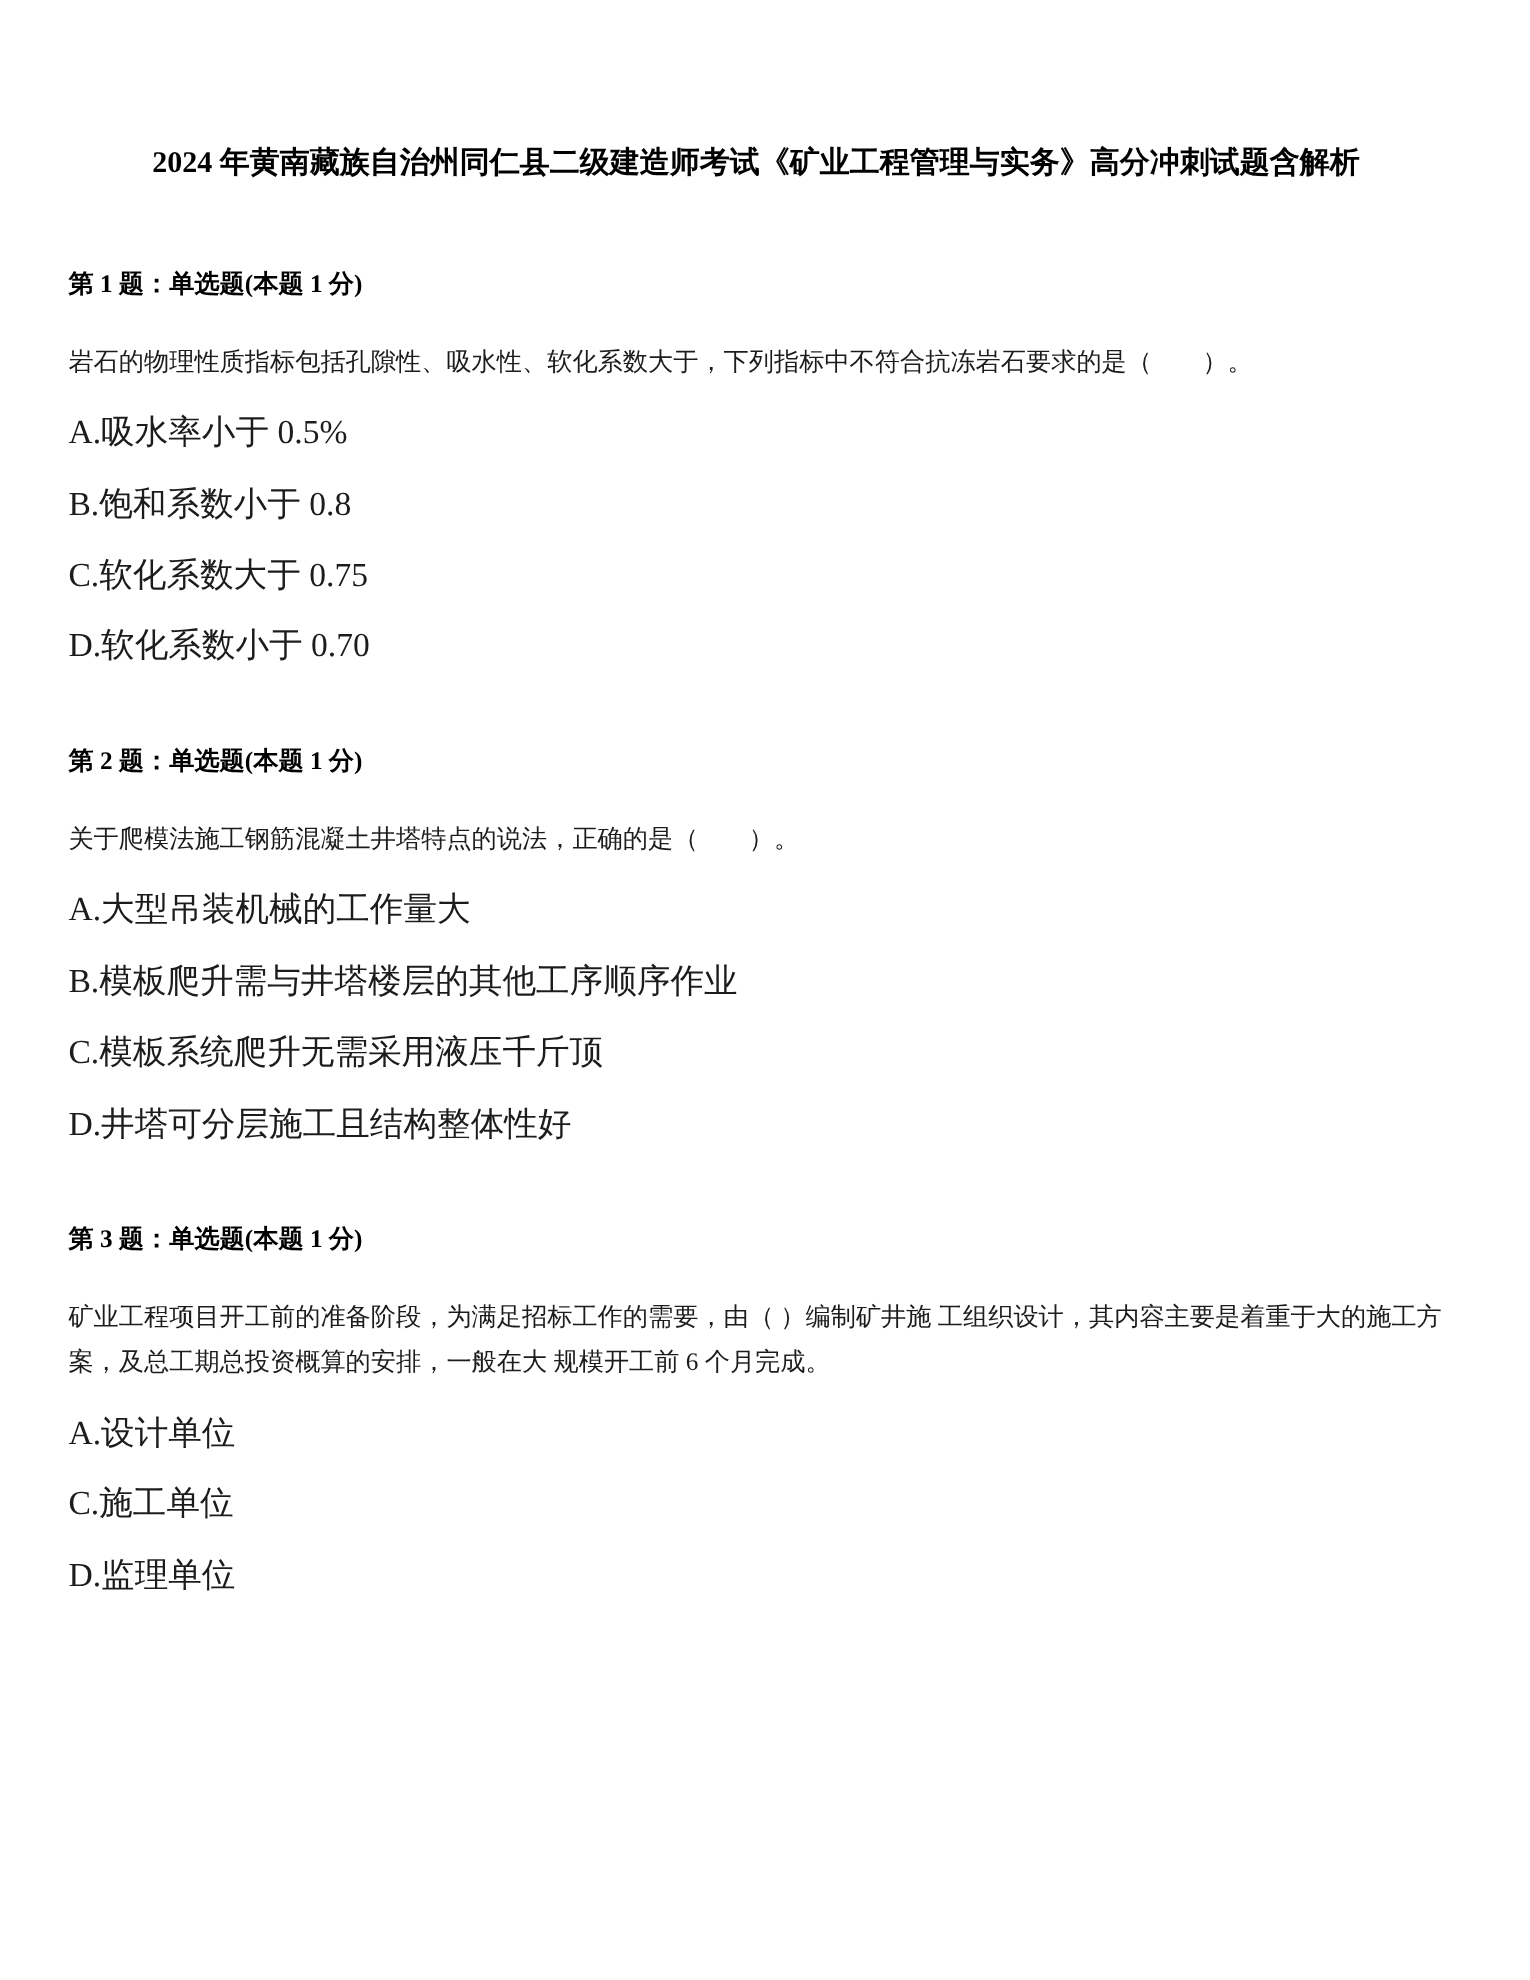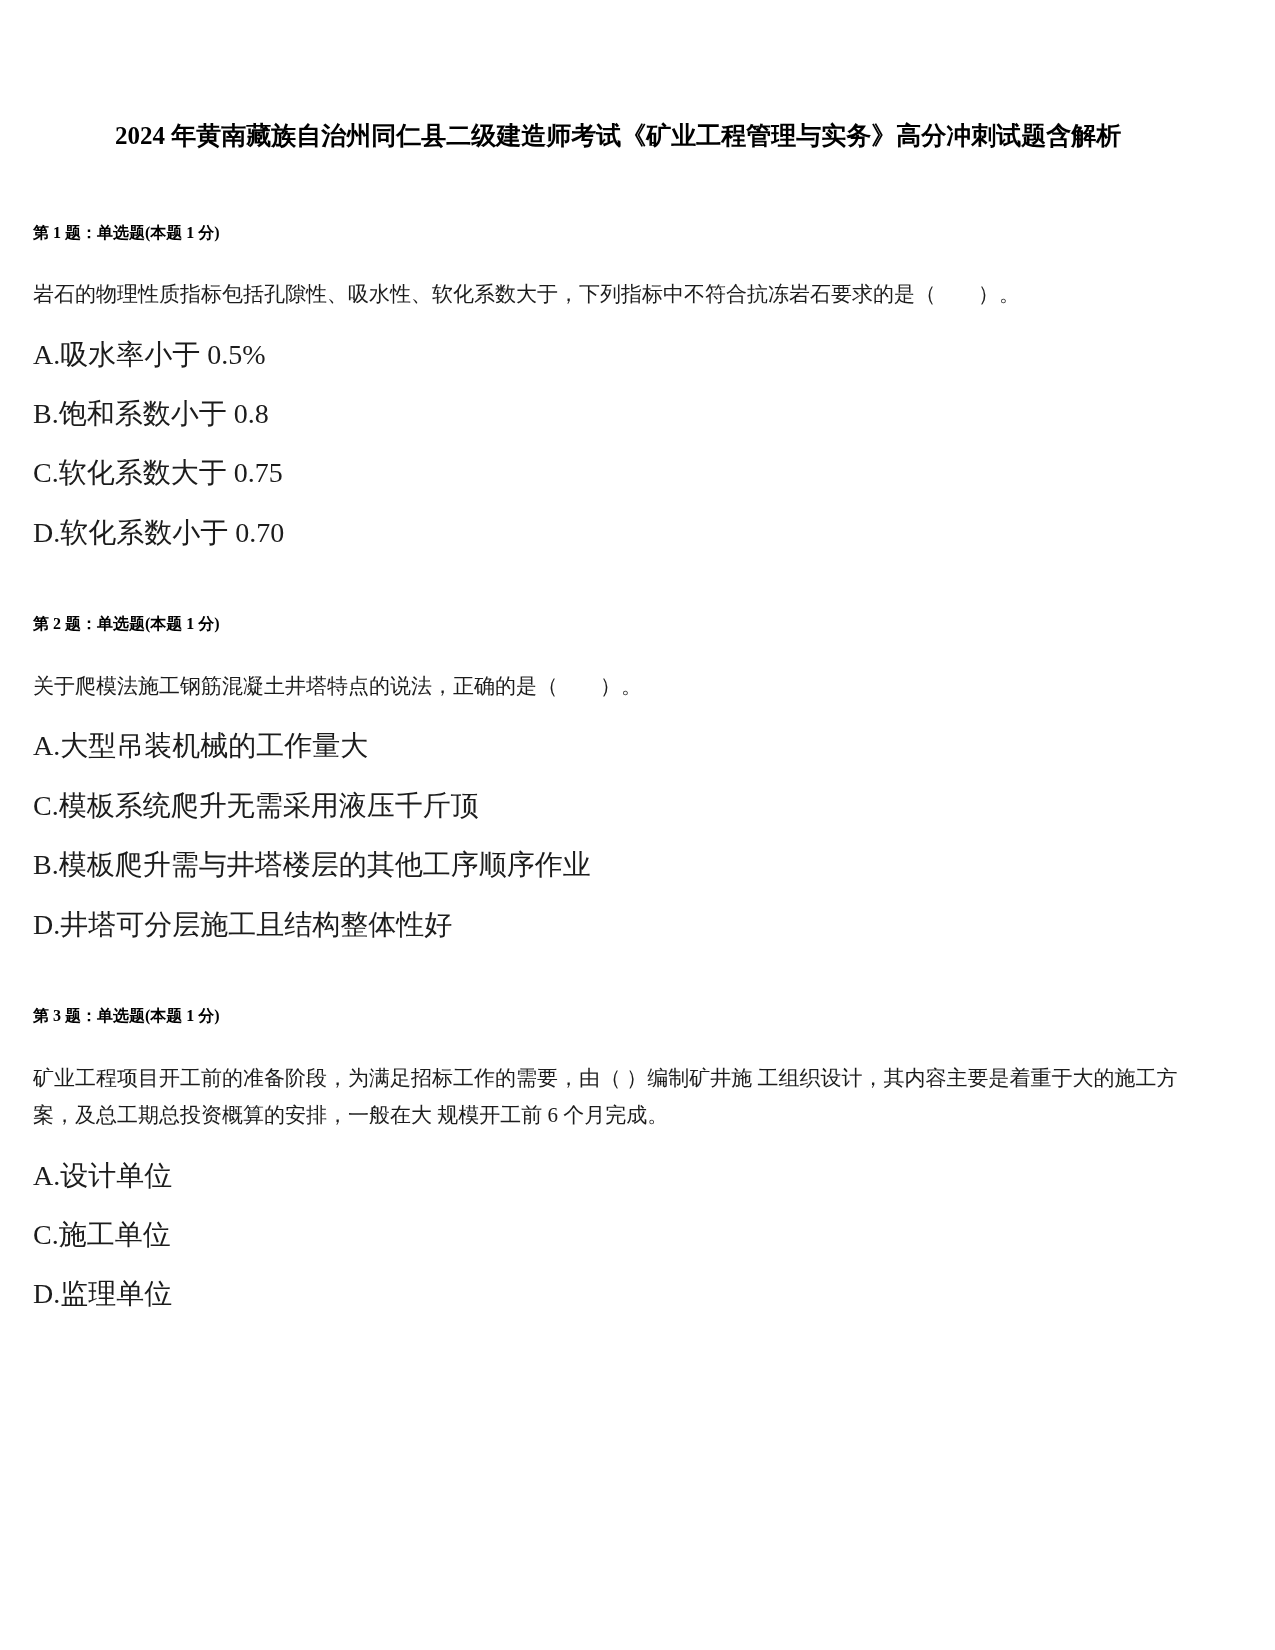--- a/index.html
+++ b/index.html
@@ -9,35 +9,35 @@
   body {
     width: 1275px;
     height: 1650px;
     font-family: "Liberation Serif", "DejaVu Serif", serif;
     color: #1c1c1c;
     overflow: hidden;
   }
   .page {
     width: 1275px;
     height: 1160px;
-    padding: 112px 72px 0 33px;
+    padding: 112px 72px 0 57px;
   }
   .doc-title {
     font-size: 25px;
     font-weight: bold;
     color: #000000;
     text-align: center;
     line-height: 1.9;
     margin: 0 10px 0 10px;
   }
   .question {
     margin: 0;
   }
   .q-heading {
-    font-size: 16px;
+    font-size: 21px;
     font-weight: bold;
     color: #000000;
     margin-top: 63px;
     line-height: 1.3;
   }
   .q-stem {
     font-size: 21px;
     margin-top: 33px;
     line-height: 1.78;
     color: #1c1c1c;
@@ -62,22 +62,22 @@
     <p class="q-option">A.吸水率小于 0.5%</p>
     <p class="q-option">B.饱和系数小于 0.8</p>
     <p class="q-option">C.软化系数大于 0.75</p>
     <p class="q-option">D.软化系数小于 0.70</p>
   </section>
 
   <section class="question">
     <h2 class="q-heading">第 2 题：单选题(本题 1 分)</h2>
     <p class="q-stem">关于爬模法施工钢筋混凝土井塔特点的说法，正确的是（　　）。</p>
     <p class="q-option">A.大型吊装机械的工作量大</p>
+    <p class="q-option">B.模板爬升需与井塔楼层的其他工序顺序作业</p>
     <p class="q-option">C.模板系统爬升无需采用液压千斤顶</p>
-    <p class="q-option">B.模板爬升需与井塔楼层的其他工序顺序作业</p>
     <p class="q-option">D.井塔可分层施工且结构整体性好</p>
   </section>
 
   <section class="question">
     <h2 class="q-heading">第 3 题：单选题(本题 1 分)</h2>
     <p class="q-stem">矿业工程项目开工前的准备阶段，为满足招标工作的需要，由（ ）编制矿井施 工组织设计，其内容主要是着重于大的施工方案，及总工期总投资概算的安排，一般在大 规模开工前 6 个月完成。</p>
     <p class="q-option">A.设计单位</p>
     <p class="q-option">C.施工单位</p>
     <p class="q-option">D.监理单位</p>
   </section>

